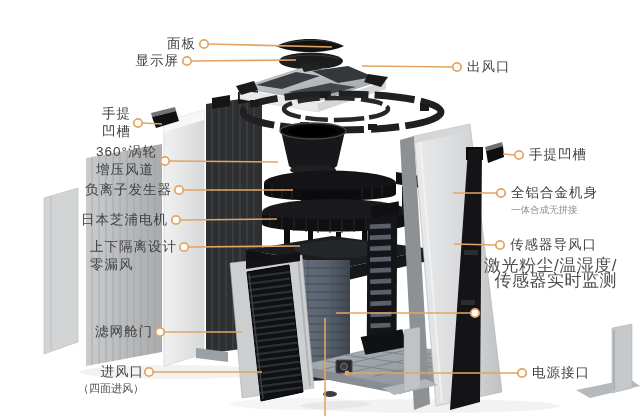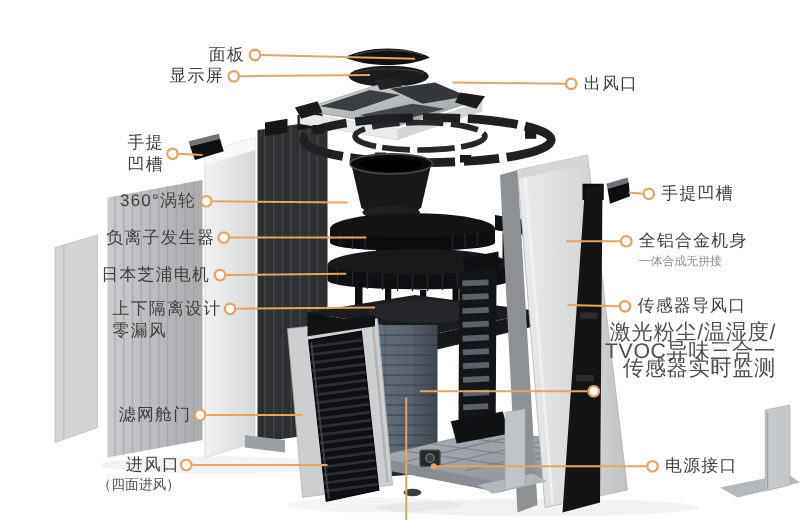--- a/index.html
+++ b/index.html
@@ -362,20 +362,21 @@
 <div class="lbl c" style="right:444px;top:44px">
   <span>面板</span></div>
 <div class="lbl c" style="right:461px;top:61px">
   <span>显示屏</span></div>
 <div class="lbl c" style="right:509px;top:123px">
   <span class="ln">手提</span>
   <span class="ln">凹槽</span>
     </div>
 <div class="lbl c" style="right:483px;top:161px">
   <span class="ln">360°涡轮</span>
+  <span class="ln">增压风道</span>
     </div>
 <div class="lbl c" style="right:468px;top:190px">
   <span>负离子发生器</span></div>
 <div class="lbl c" style="right:472px;top:220px">
   <span>日本芝浦电机</span></div>
 <div class="lbl" style="right:463px;top:238px">
   <span class="ln">上下隔离设计</span>
   <span class="ln">零漏风</span>
     </div>
 <div class="lbl c" style="right:487px;top:332px">
@@ -389,20 +390,19 @@
 <div class="lbl c" style="left:529px;top:155px">
   <span>手提凹槽</span></div>
 <div class="lbl" style="left:511px;top:184px">
   <span class="ln">全铝合金机身</span>
   <span class="sub-alloy">一体合成无拼接</span>
     </div>
 <div class="lbl" style="left:510px;top:236px">
   <span class="ln">传感器导风口</span>
   <span class="sub-sensor">
         <span class="ln">激光粉尘/温湿度/</span>
-        <span class="ln">TVOC异味三合一</span>
         <span class="ln">传感器实时监测</span>
       </span>
     </div>
 <div class="lbl c" style="left:532px;top:373px">
   <span>电源接口</span></div>
 
 </div>
 
 </body></html>

